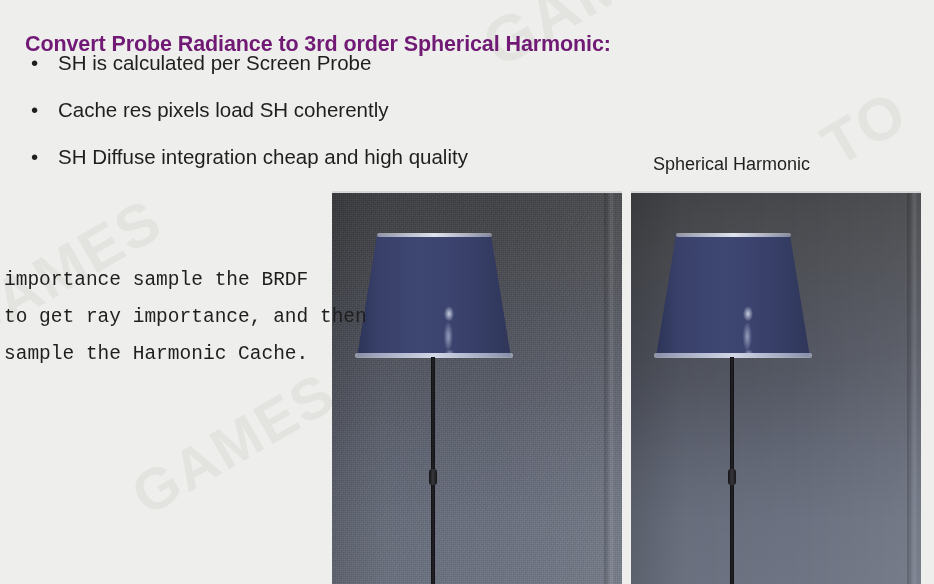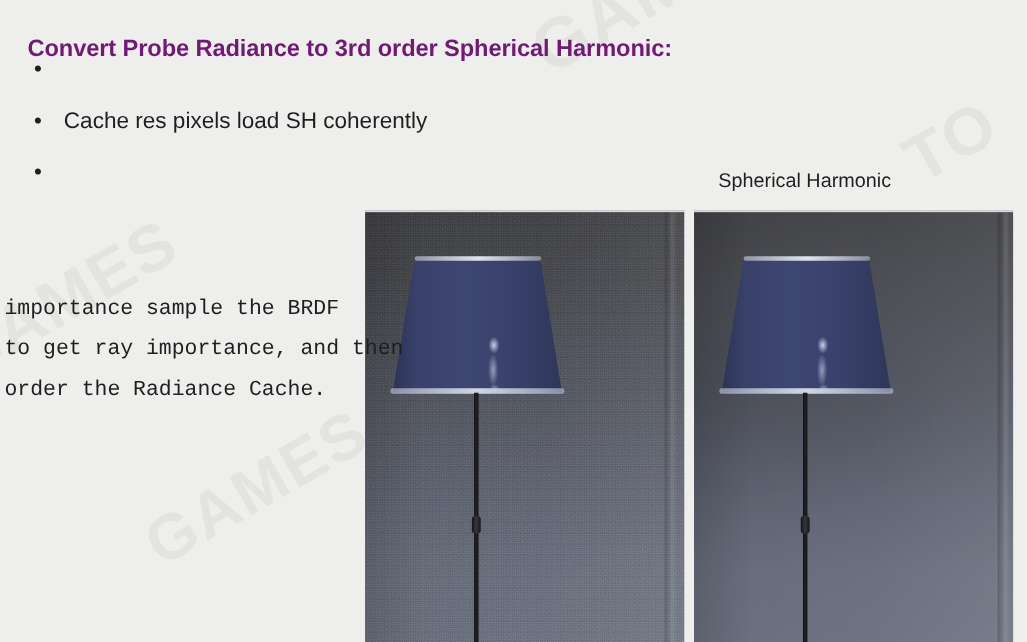--- a/index.html
+++ b/index.html
@@ -282,34 +282,36 @@
     <div class="wm wm-e">GAMES</div>
   </div>
 
   <div class="content">
 
     <div id="slide-title">Convert Probe Radiance to 3rd order Spherical Harmonic:</div>
 
     <ul class="bullet-list">
       <li class="bullet-item">
         <span class="bullet-mark">•</span>
+        <span>SH is calculated per Screen Probe</span>
       </li>
       <li class="bullet-item">
         <span class="bullet-mark">•</span>
         <span>Cache res pixels load SH coherently</span>
       </li>
       <li class="bullet-item">
         <span class="bullet-mark">•</span>
+        <span>SH Diffuse integration cheap and high quality</span>
       </li>
     </ul>
 
     <div id="side-note">
       <span class="nline">importance sample the BRDF</span>
       <span class="nline">to get ray importance, and then</span>
-      <span class="nline">order the Radiance Cache.</span>
+      <span class="nline">sample the Harmonic Cache.</span>
     </div>
 
     <div id="right-caption">Spherical Harmonic</div>
   </div>
 
   <div class="photo-pair">
 
     <div class="photo photo--left">
       <div class="wall"></div>
       <div class="corner-seam"></div>

